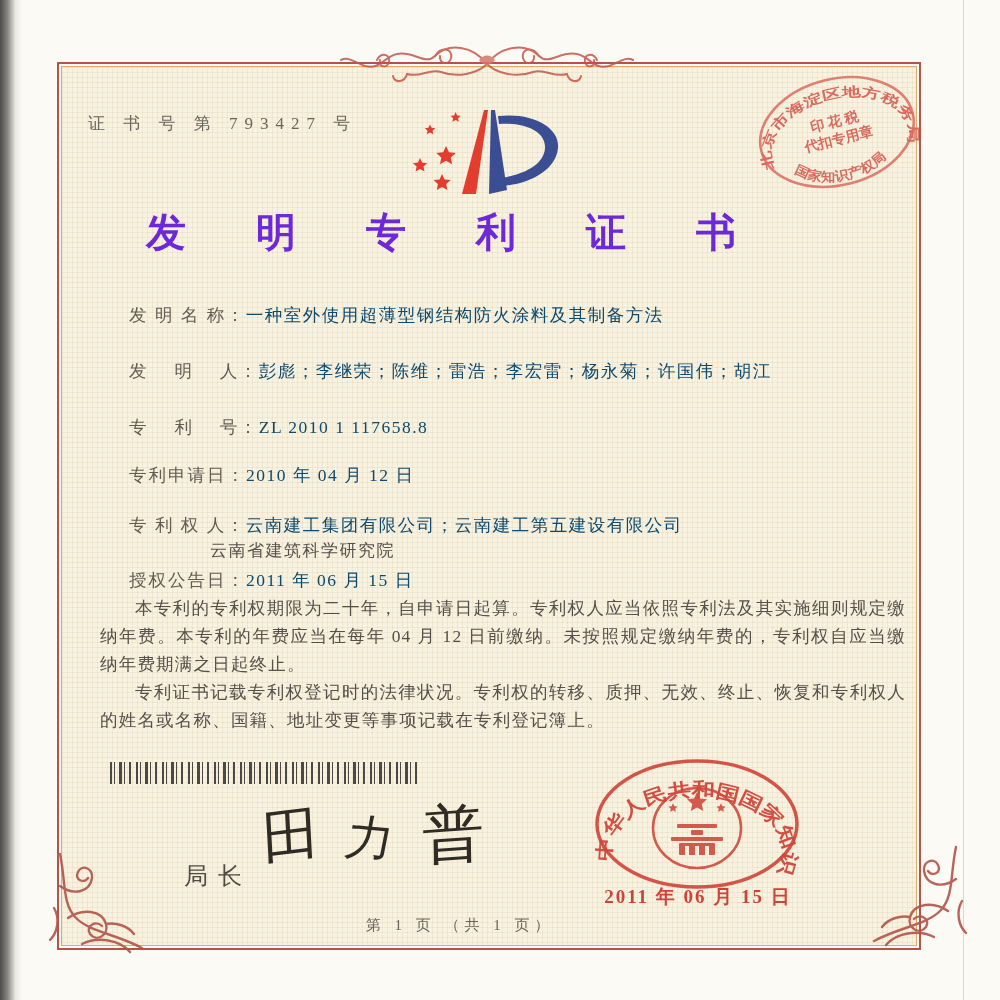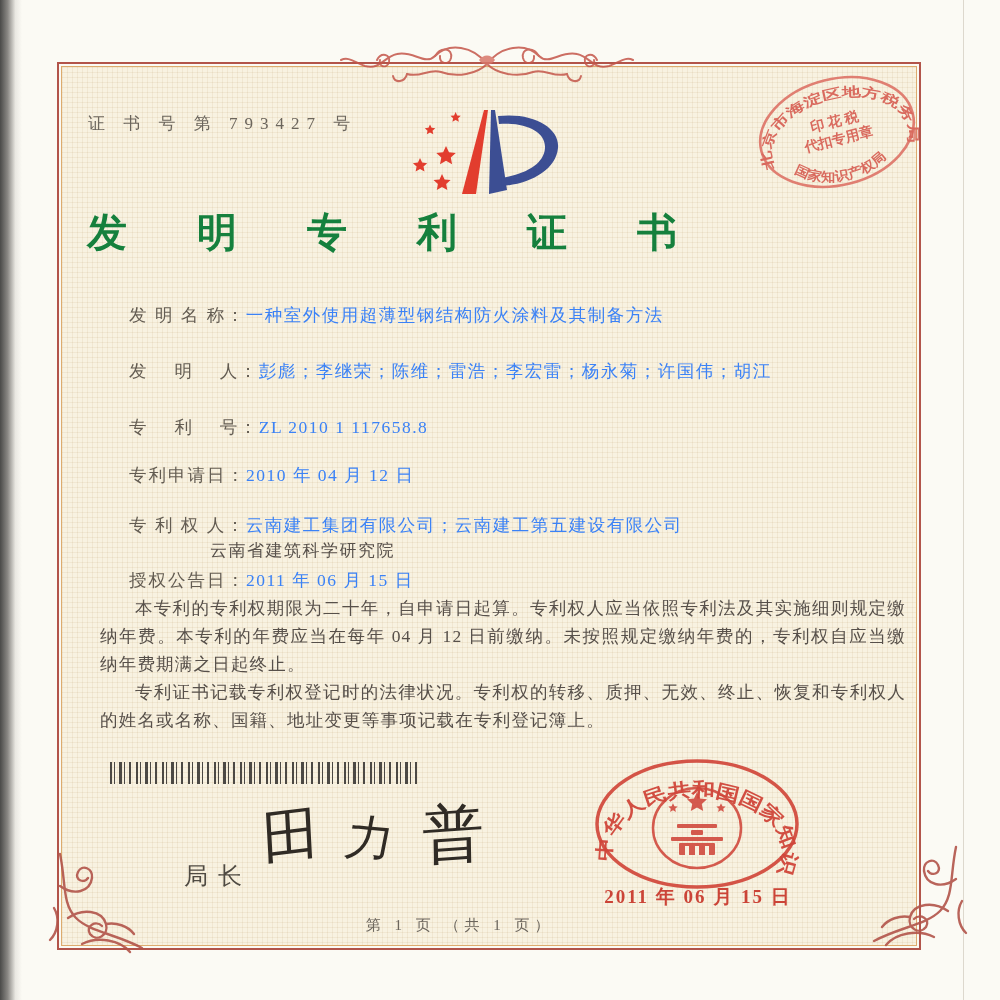--- a/index.html
+++ b/index.html
@@ -28,26 +28,26 @@
       linear-gradient(rgba(203,174,128,.16) 1px,transparent 1px),
       linear-gradient(90deg,rgba(203,174,128,.16) 1px,transparent 1px),
       #f8f2e1;
     background-size:5px 5px,5px 5px,auto;
   }
   .abs{position:absolute;}
   .cert-no{
     left:88px;top:112px;font-size:17px;letter-spacing:7px;color:#6b655c;
   }
   .title{
-    left:57px;top:205px;width:768px;text-align:left;
-    font-size:40px;font-weight:600;color:#15803d;letter-spacing:30px;text-indent:30px;
+    left:57px;top:205px;width:768px;text-align:center;
+    font-size:40px;font-weight:600;color:#6d28d9;letter-spacing:30px;text-indent:30px;
   }
   .field-row{left:113px;font-size:17.5px;color:#5a544c;white-space:nowrap;}
   .field-row .lab{letter-spacing:2px;color:#635c52;margin-left:16px;}
-  .field-row .val{letter-spacing:1.5px;color:#3b82f6;}
+  .field-row .val{letter-spacing:1.5px;color:#0c4a6e;}
   .val2{left:210px;font-size:17px;letter-spacing:1.5px;color:#57504a;}
   .paras{
     left:100px;top:594px;width:806px;font-size:17.5px;line-height:1.6;
     letter-spacing:1.2px;color:#57504a;text-align:justify;
   }
   .paras p{margin:0;text-indent:2em;}
   .barcode{
     left:110px;top:762px;width:312px;height:22px;
     background-image:repeating-linear-gradient(90deg,
       #2e2c2a 0 2px,transparent 2px 4px,

